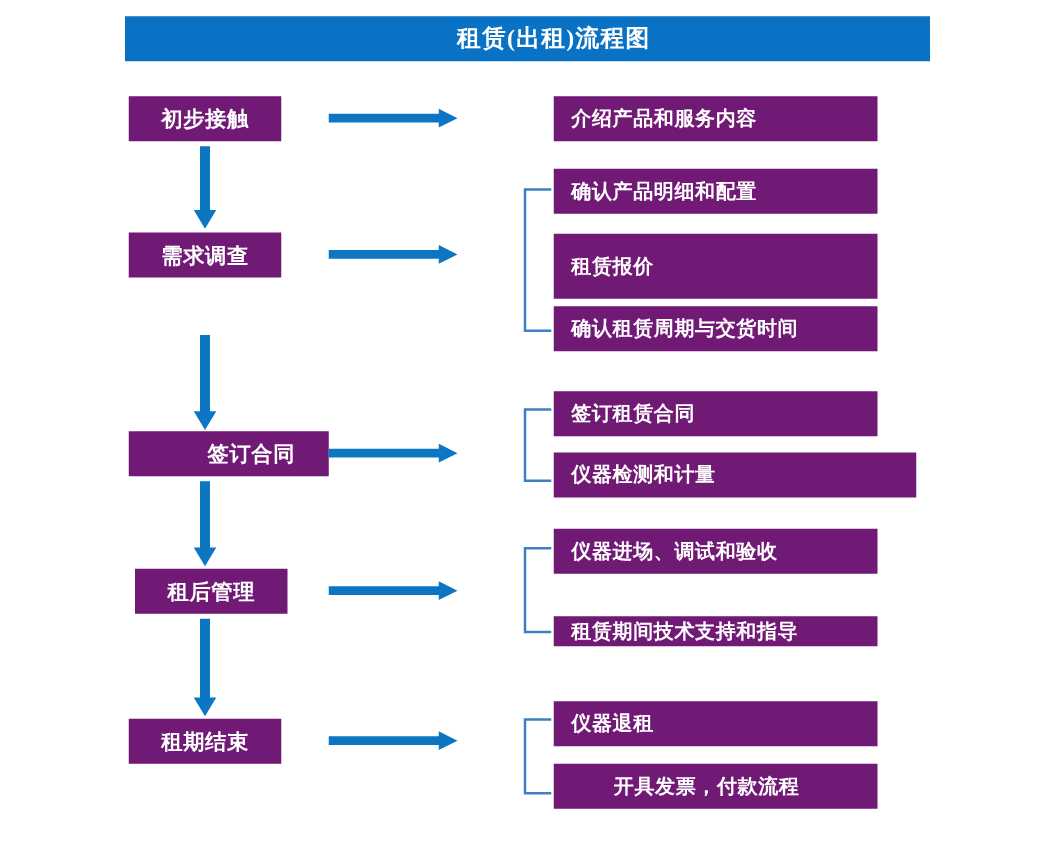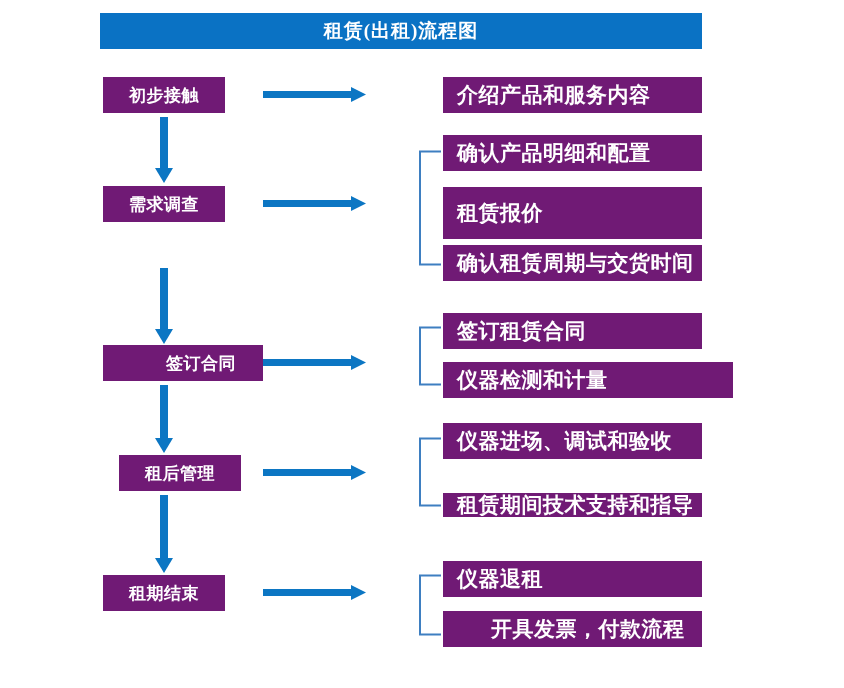--- a/index.html
+++ b/index.html
@@ -33,29 +33,30 @@
   .title-box {
     position: absolute;
     background: #0A72C4;
     color: #ffffff;
     font-weight: bold;
     display: flex;
     align-items: center;
     justify-content: center;
     font-size: 19px;
     letter-spacing: 1px;
+    padding-left: 42px;
   }
   .stage-box {
     justify-content: center;
     font-size: 17px;
   }
   .detail-box {
     justify-content: flex-start;
     padding-left: 14px;
-    font-size: 21px;
+    font-size: 16px;
     box-sizing: border-box;
   }
   .h-arrow {
     position: absolute;
     height: 22px;
   }
   .v-arrow {
     position: absolute;
     width: 22px;
   }
@@ -73,21 +74,21 @@
 <div id="canvas">
 
   <div class="title-box" style="left:100px; top:13px; width:602px; height:36px;">租赁(出租)流程图</div>
 
   <div class="box stage-box" style="left:103px; top:77px; width:122px; height:36px;">初步接触</div>
 
   <div class="box stage-box" style="left:103px; top:186px; width:122px; height:36px;">需求调查</div>
 
   <div class="box stage-box" style="left:103px; top:345px; width:124px; height:36px;padding-left:36px;">签订合同</div>
 
-  <div class="box stage-box" style="left:119px; top:455px; width:122px; height:36px;">租后管理</div>
+  <div class="box stage-box" style="left:108px; top:455px; width:122px; height:36px;">租后管理</div>
 
   <div class="box stage-box" style="left:103px; top:575px; width:122px; height:36px;">租期结束</div>
 
   <div class="box detail-box" style="left:443px; top:77px; width:259px; height:36px;">介绍产品和服务内容</div>
 
   <div class="box detail-box" style="left:443px; top:135px; width:259px; height:36px;">确认产品明细和配置</div>
 
   <div class="box detail-box" style="left:443px; top:187px; width:259px; height:52px;">租赁报价</div>
 
   <div class="box detail-box" style="left:443px; top:245px; width:259px; height:36px;">确认租赁周期与交货时间</div>

